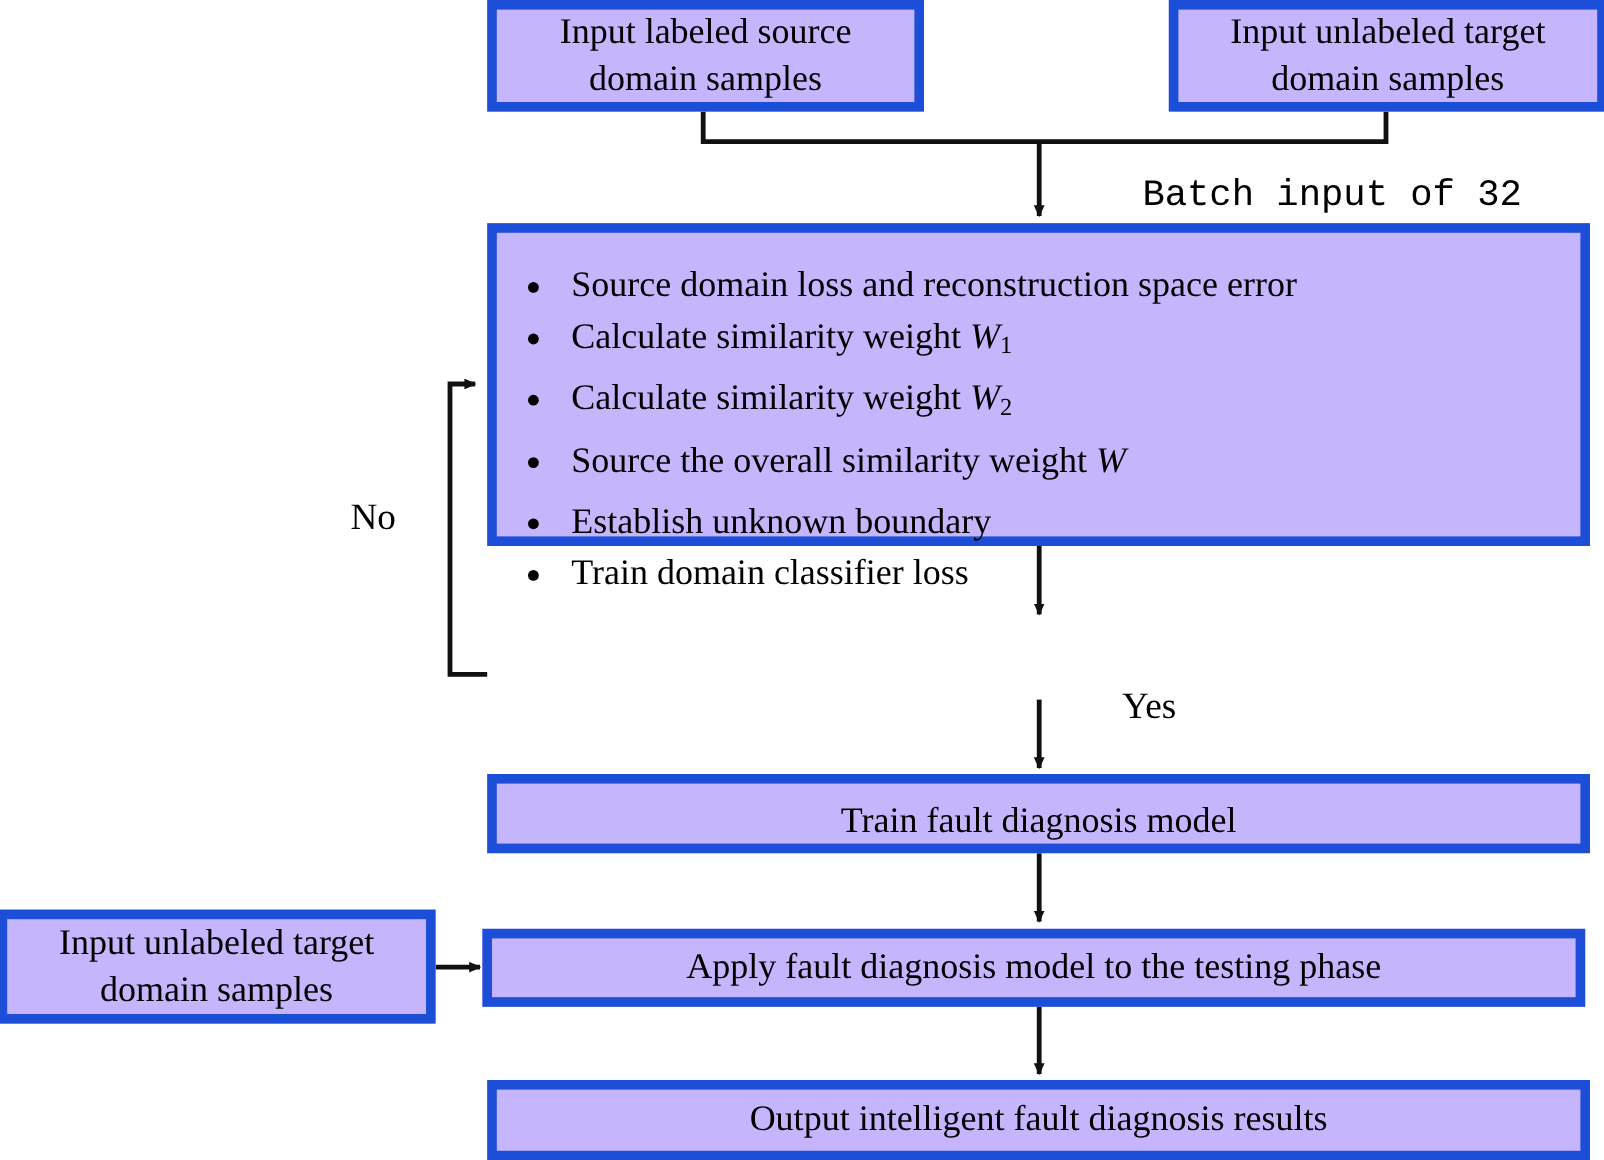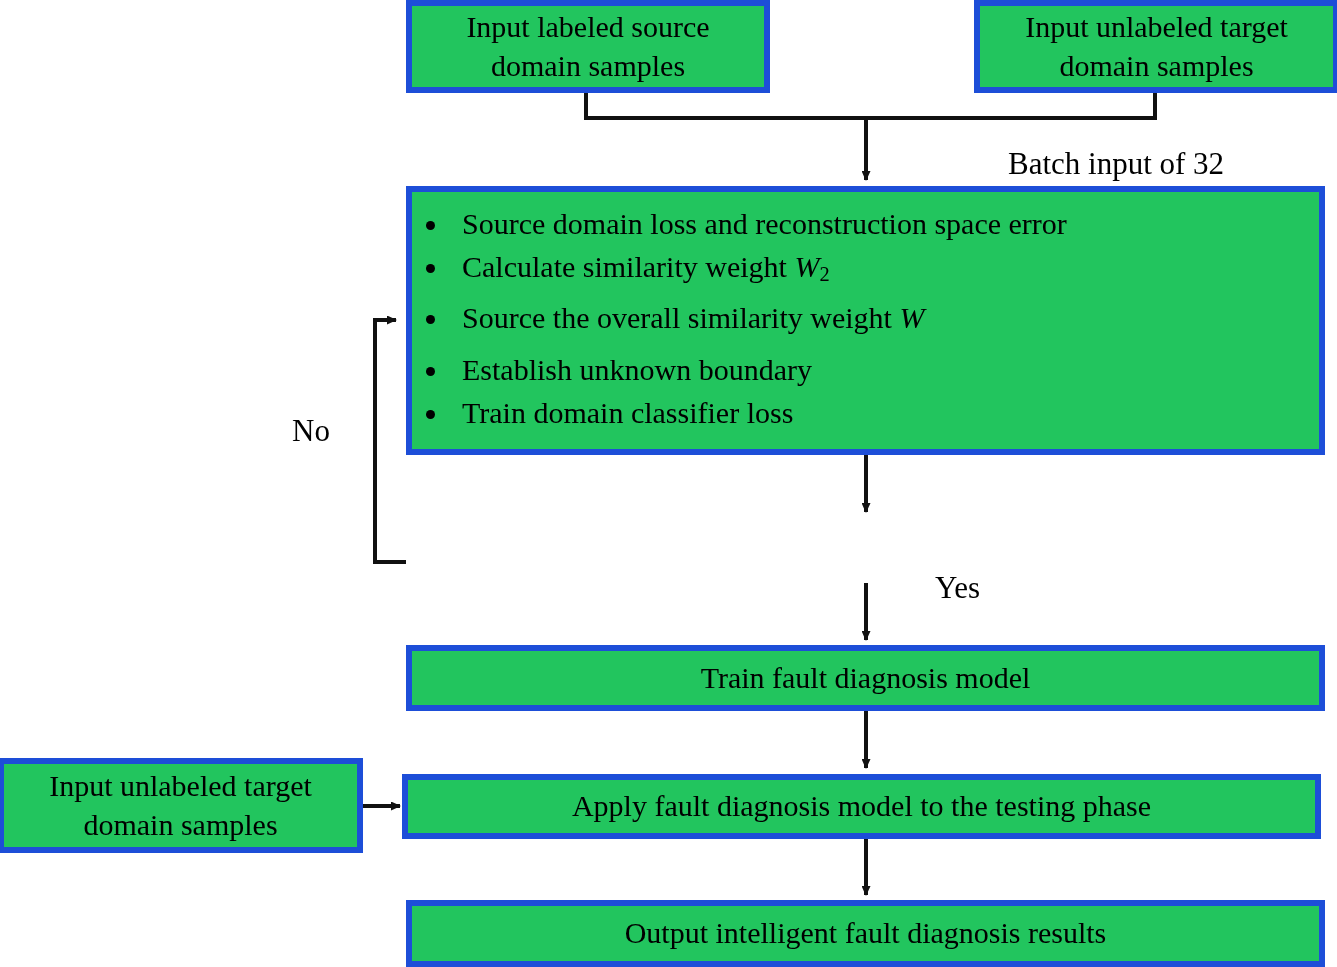--- a/index.html
+++ b/index.html
@@ -15,22 +15,22 @@
   #canvas {
     position: relative;
     width: 1337px;
     height: 967px;
     background: #ffffff;
     overflow: hidden;
   }
   .node {
     position: absolute;
     box-sizing: border-box;
-    border: 6px solid #1d4ed8;
-    background: #22c55e;
+    border: 8px solid #1d4ed8;
+    background: #c4b5fd;
     display: flex;
     align-items: center;
     justify-content: center;
     text-align: center;
     font-size: 30px;
     line-height: 1.28;
     color: #000000;
   }
   .node .txt {
     display: block;
@@ -38,21 +38,21 @@
     white-space: pre-line;
   }
   .list-node {
     align-items: flex-start;
     justify-content: flex-start;
     text-align: left;
     padding: 10px 0 0 0;
   }
   .bullets {
     list-style: none;
-    margin: 0;
+    margin: 12px;
     padding: 0;
     width: 100%;
   }
   .bullets li {
     position: relative;
     font-size: 30px;
     line-height: 43px;
     padding-left: 50px;
     white-space: nowrap;
   }
@@ -129,26 +129,29 @@
   <div class="node" style="left:406px; top:0px; width:364px; height:93px;">
     <span class="txt">Input labeled source
 domain samples</span>
   </div>
 
   <div class="node" style="left:974px; top:0px; width:365px; height:93px;">
     <span class="txt">Input unlabeled target
 domain samples</span>
   </div>
 
-  <div class="edge-label" style="left:1008px; top:148px;">Batch input of 32</div>
+  <div class="edge-label" style="left:952px; top:148px;font-family:Liberation Mono, monospace;">Batch input of 32</div>
 
   <div class="node list-node" style="left:406px; top:186px; width:919px; height:269px;">
     <ul class="bullets">
       <li>
         <span>Source domain loss and reconstruction space error</span>
+      </li>
+      <li>
+        <span>Calculate similarity weight </span><span class="wvar">W</span><span class="wsub">1</span>
       </li>
       <li>
         <span>Calculate similarity weight </span><span class="wvar">W</span><span class="wsub">2</span>
       </li>
       <li>
         <span>Source the overall similarity weight </span><span class="wvar">W</span><span class="wsub"></span>
       </li>
       <li>
         <span>Establish unknown boundary</span>
       </li>
@@ -156,21 +159,21 @@
         <span>Train domain classifier loss</span>
       </li>
     </ul>
   </div>
 
   <div class="edge-label" style="left:292px; top:415px;">No</div>
 
 
   <div class="edge-label" style="left:935px; top:572px;text-align:right;">Yes</div>
 
-  <div class="node" style="left:406px; top:645px; width:919px; height:66px;">
+  <div class="node" style="left:406px; top:645px; width:919px; height:66px;align-items:flex-end;">
     <span class="txt">Train fault diagnosis model</span>
   </div>
 
   <div class="node" style="left:-2px; top:758px; width:365px; height:95px;">
     <span class="txt">Input unlabeled target
 domain samples</span>
   </div>
 
   <div class="node" style="left:402px; top:774px; width:919px; height:65px;">
     <span class="txt">Apply fault diagnosis model to the testing phase</span>

